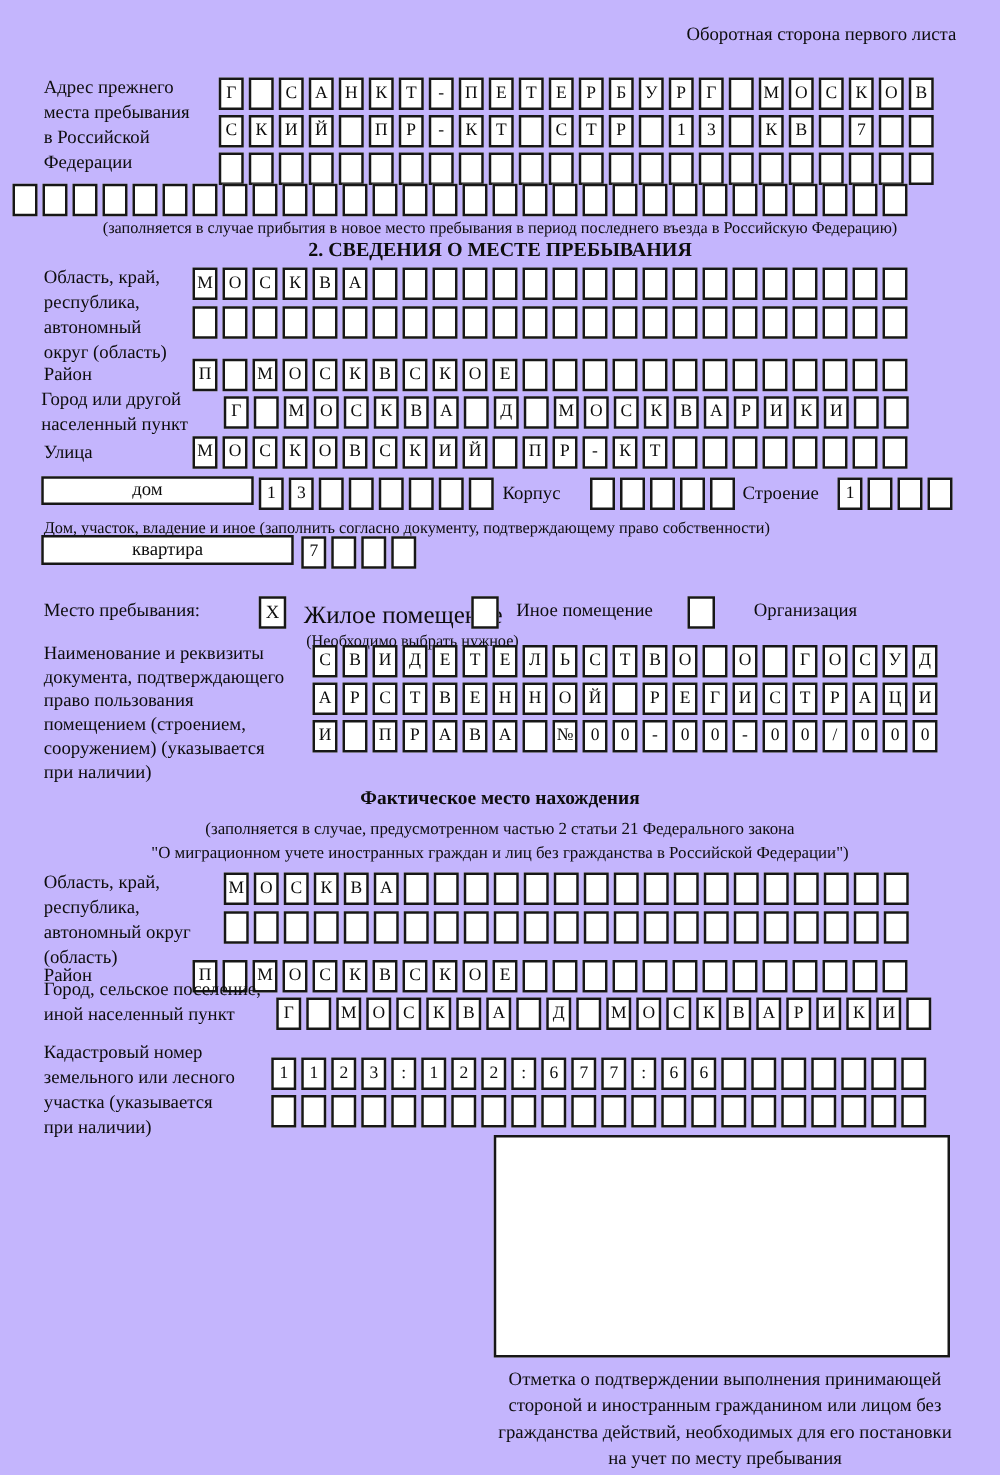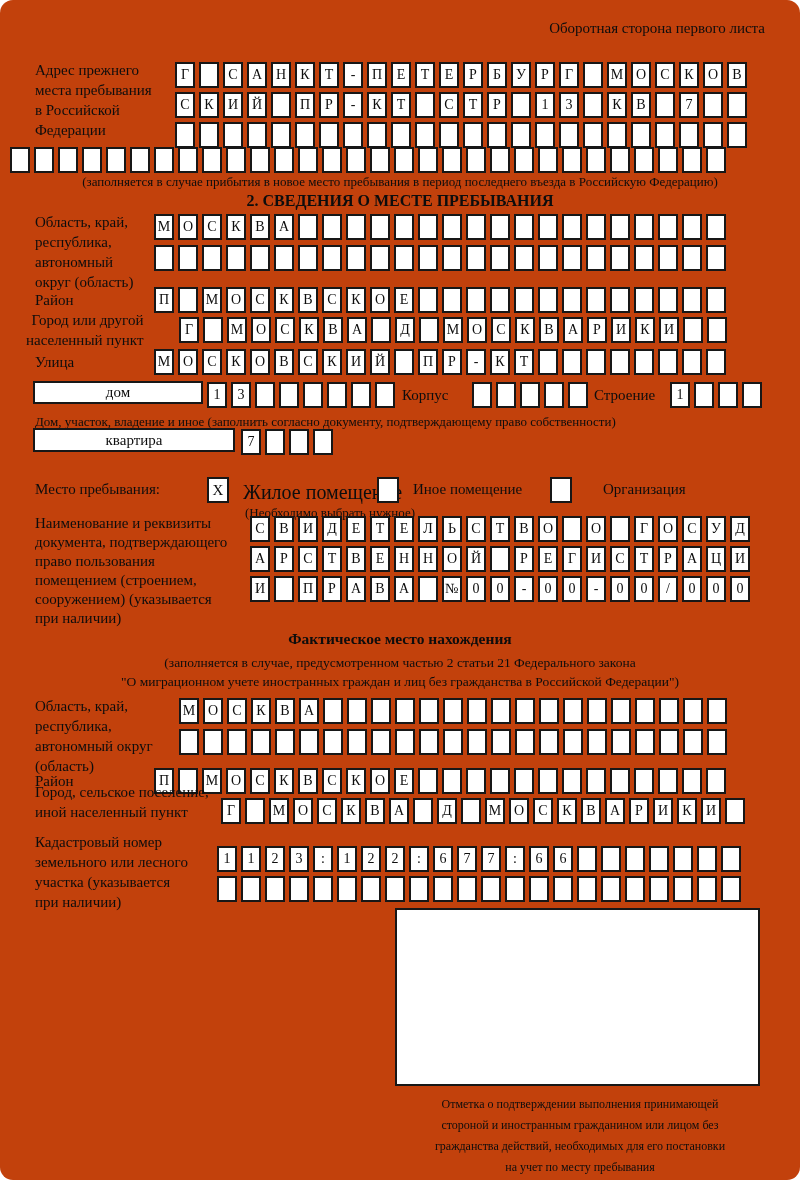--- a/index.html
+++ b/index.html
@@ -1,31 +1,31 @@
 <!DOCTYPE html>
 <html><head>
 <meta charset="utf-8">
 <style>
   html,body{margin:0;padding:0;background:#fff;}
-  .page{position:relative;width:800px;height:1180px;background:#c2410c;
-        font-family:"Liberation Serif",serif;color:#0d0d0d;overflow:hidden;border-radius:13px;}
+  .page{position:relative;width:800px;height:1180px;background:#c4b5fd;
+        font-family:"Liberation Serif",serif;color:#0d0d0d;overflow:hidden;}
   .abs{position:absolute;}
   .lbl{position:absolute;font-size:15px;line-height:20px;white-space:pre-line;}
   .note{position:absolute;font-size:13px;}
   .center{text-align:center;}
   .title{position:absolute;left:0;width:800px;text-align:center;font-weight:bold;font-size:16px;}
   .cellrow{position:absolute;display:flex;gap:4px;}
   .cell{flex:0 0 auto;width:20px;height:26px;border:2px solid #171717;box-sizing:border-box;
         display:flex;align-items:center;justify-content:center;font-size:14px;background:#fff;}
   .widebox{position:absolute;border:2px solid #171717;box-sizing:border-box;background:#fff;
         display:flex;align-items:center;justify-content:center;font-size:15px;}
   .checkbox{position:absolute;width:22px;height:26px;border:2px solid #171717;box-sizing:border-box;
         display:flex;align-items:center;justify-content:center;font-size:15px;background:#fff;}
   .stampbox{position:absolute;border:2px solid #171717;box-sizing:border-box;background:#fff;}
-  .caption{position:absolute;font-size:12px;line-height:21px;text-align:center;white-space:pre-line;}
+  .caption{position:absolute;font-size:15px;line-height:21px;text-align:center;white-space:pre-line;}
 </style>
 </head>
 <body>
 
 <div class="page">
 
   <div class="abs" style="top:20px;right:35px;font-size:15px;">Оборотная сторона первого листа</div>
 
   <div class="lbl" style="left:35px;top:60px;">Адрес прежнего
 места пребывания
@@ -223,21 +223,21 @@
       <span class="cell"></span>
       <span class="cell"></span>
       <span class="cell"></span>
       <span class="cell"></span>
       <span class="cell"></span>
       <span class="cell"></span>
       <span class="cell"></span>
       <span class="cell"></span>
     </div>
 
-  <div class="lbl" style="left:26px;top:310px;text-align:right;">Город или другой
+  <div class="lbl" style="left:33px;top:310px;">Город или другой
 населенный пункт</div>
   <div class="cellrow" style="left:179px;top:317px;">
       <span class="cell">Г</span>
       <span class="cell"></span>
       <span class="cell">М</span>
       <span class="cell">О</span>
       <span class="cell">С</span>
       <span class="cell">К</span>
       <span class="cell">В</span>
       <span class="cell">А</span>

